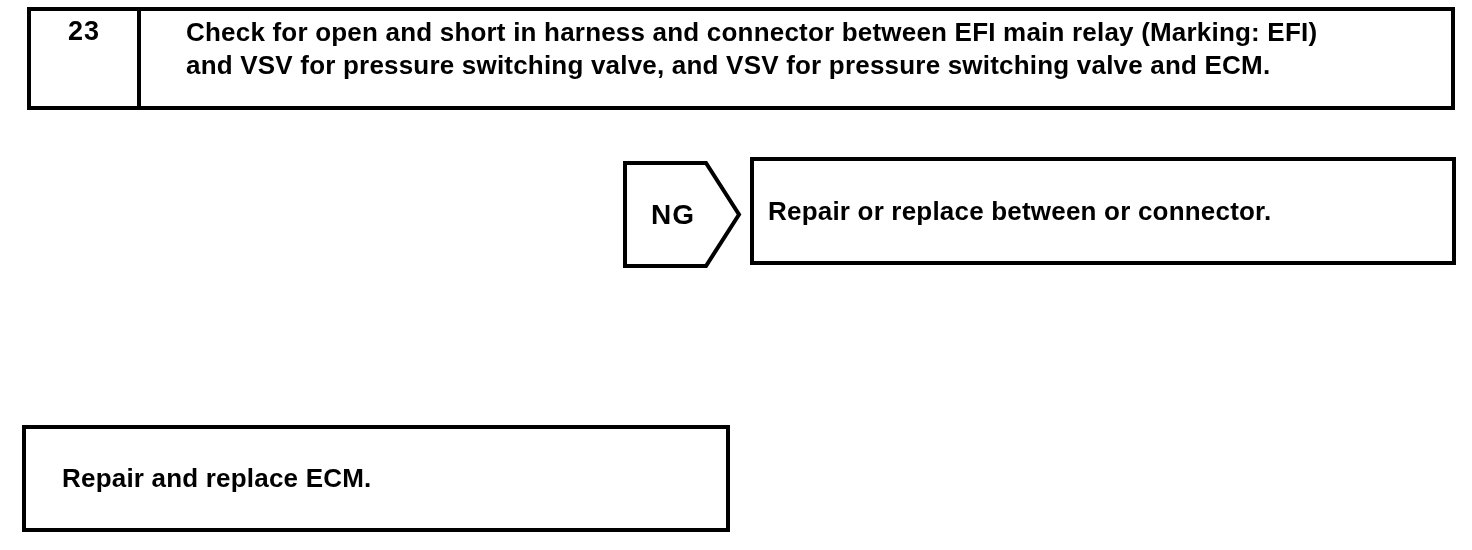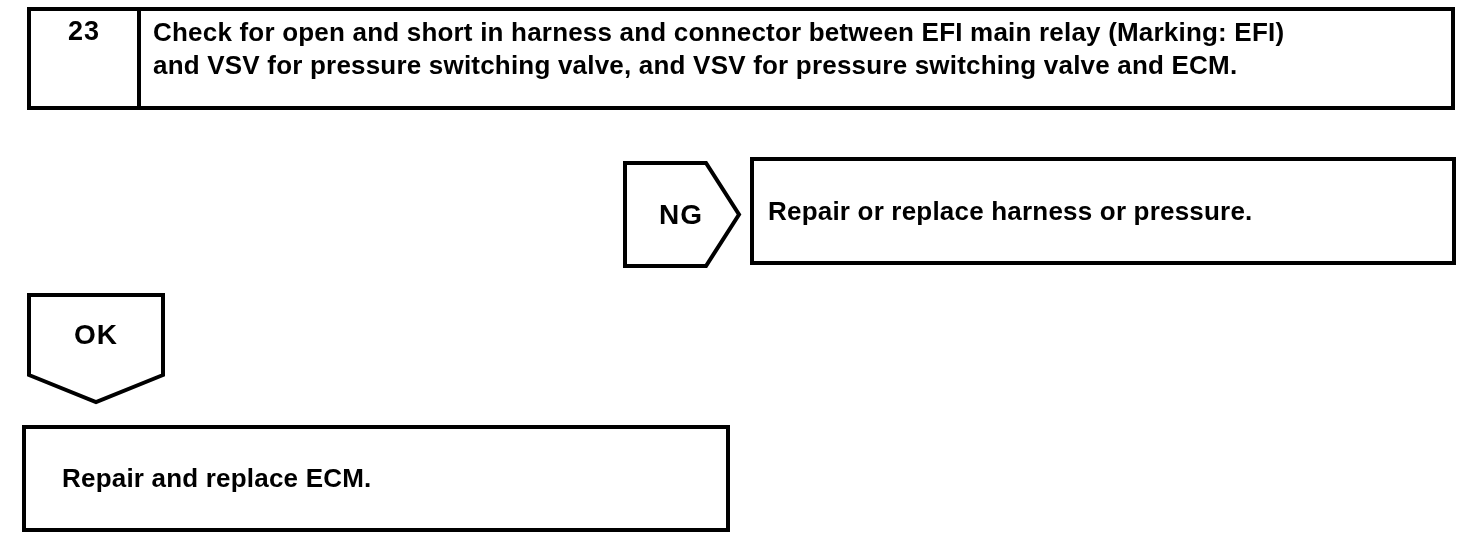--- a/index.html
+++ b/index.html
@@ -22,20 +22,21 @@
     position: absolute;
     left: 27px;
     top: 7px;
     width: 1428px;
     height: 103px;
     border: 4px solid #000000;
     box-sizing: border-box;
     display: flex;
     align-items: stretch;
     background: #ffffff;
+    gap: 33px;
   }
   .step-number {
     width: 110px;
     border-right: 4px solid #000000;
     box-sizing: border-box;
     text-align: center;
     font-size: 27px;
     padding-top: 5px;
     letter-spacing: 1px;
   }
@@ -56,21 +57,21 @@
   }
   .shape-label {
     position: absolute;
     display: flex;
     align-items: center;
     justify-content: center;
     font-size: 28px;
     letter-spacing: 1px;
   }
   .ng-shape { left: 623px; top: 161px; width: 119px; height: 107px; }
-  .ng-shape .shape-label { left: 16px; top: 0; width: 84px; height: 107px; }
+  .ng-shape .shape-label { left: 8px; top: 0; width: 84px; height: 107px; }
   .ok-shape { left: 27px; top: 293px; width: 138px; height: 112px; }
   .ok-shape .shape-label { left: 0; top: 0; width: 138px; height: 84px; }
   
   .action-box {
     position: absolute;
     border: 4px solid #000000;
     box-sizing: border-box;
     background: #ffffff;
     display: flex;
     align-items: center;
@@ -103,27 +104,21 @@
   </div>
 
   <div class="shape ng-shape">
     <svg width="119" height="107" viewBox="0 0 119 107">
       <polygon points="2,2 83,2 116,53.5 83,105 2,105" fill="#ffffff" stroke="#000000" stroke-width="4" stroke-linejoin="miter"></polygon>
     </svg>
     <span class="shape-label">NG</span>
   </div>
 
   <div class="action-box ng-action-box">
-    <span>Repair or replace harness or pressure.</span>
+    <span>Repair or replace between or connector.</span>
   </div>
 
-  <div class="shape ok-shape">
-    <svg width="138" height="112" viewBox="0 0 138 112">
-      <polygon points="2,2 136,2 136,82 69,109 2,82" fill="#ffffff" stroke="#000000" stroke-width="4" stroke-linejoin="miter"></polygon>
-    </svg>
-    <span class="shape-label">OK</span>
-  </div>
 
   <div class="action-box ok-action-box">
     <span>Repair and replace ECM.</span>
   </div>
 
 </div>
 
 </body></html>

